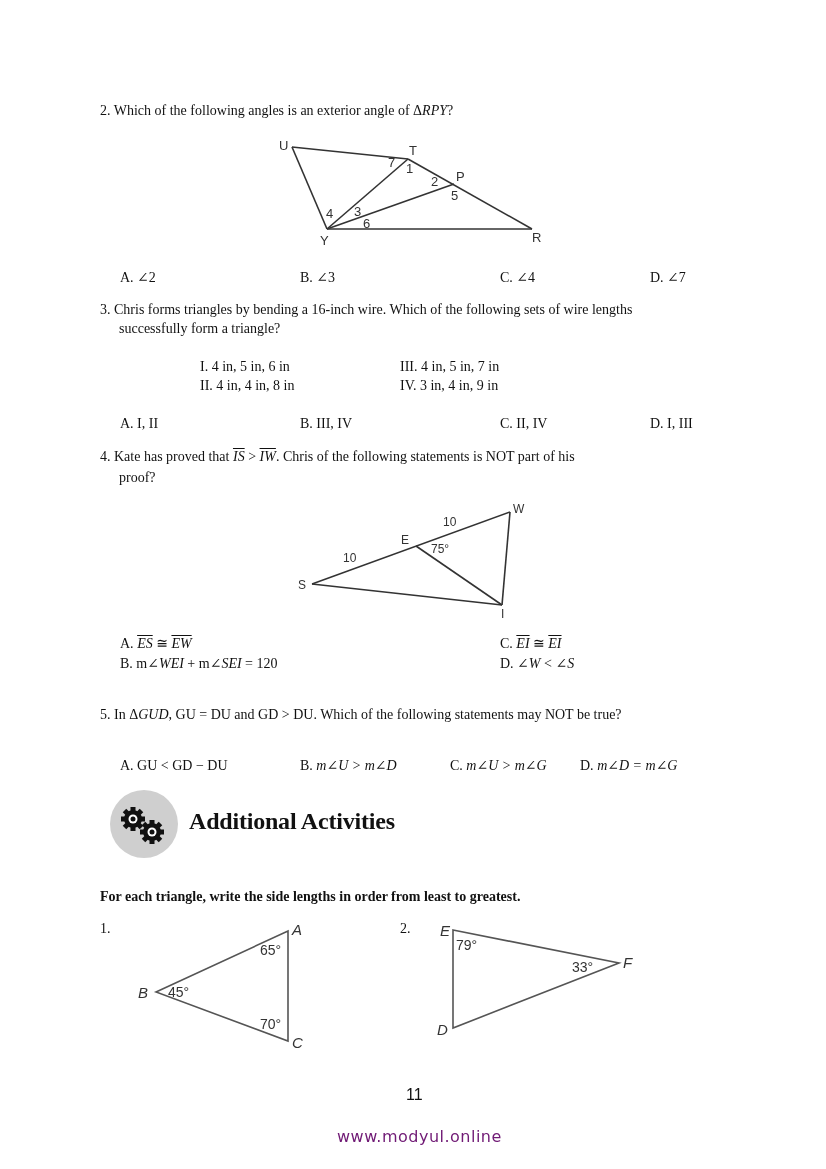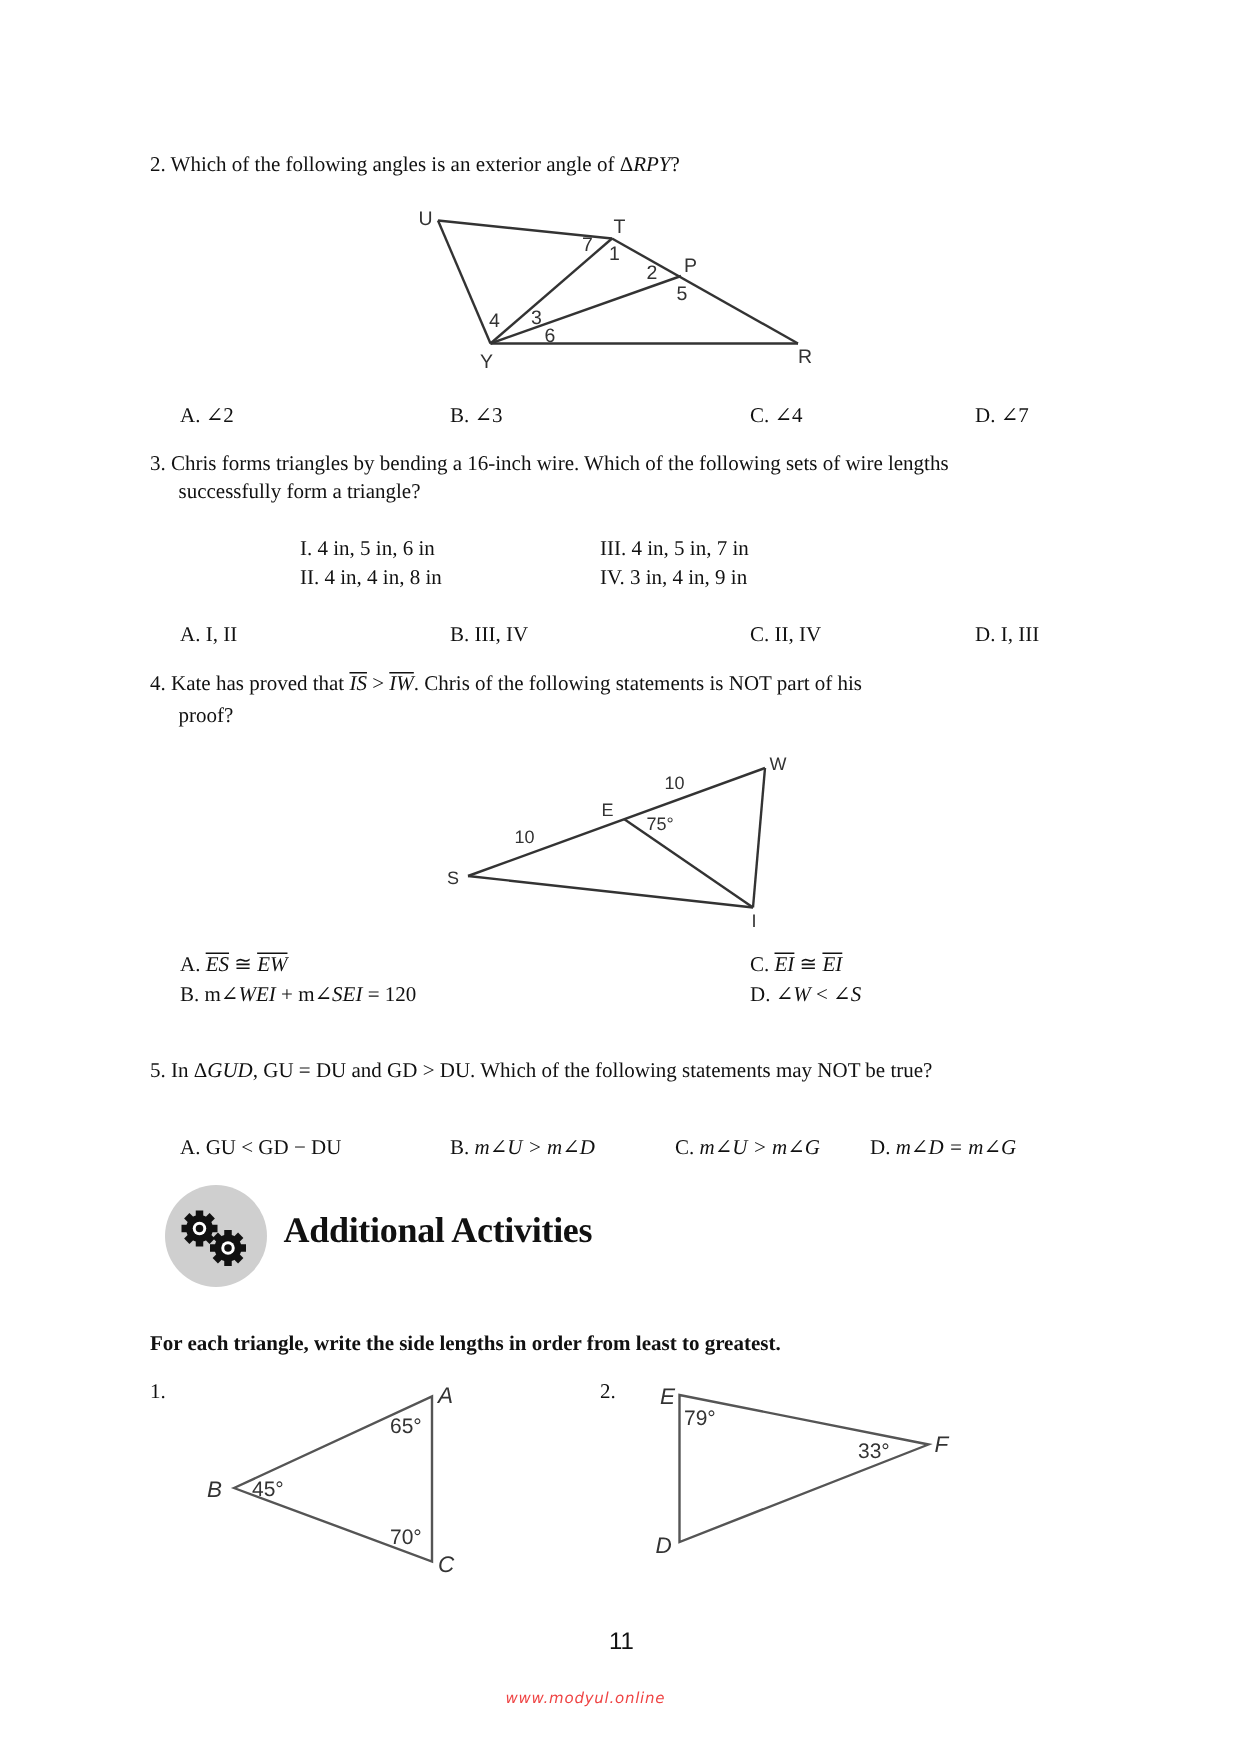--- a/index.html
+++ b/index.html
@@ -6,21 +6,21 @@
   body { width:826px; height:1169px; position:relative; overflow:hidden;
          font-family:"Liberation Serif", "DejaVu Serif", serif; color:#111; }
   .abs { position:absolute; white-space:nowrap; }
   .t { font-size:14px; line-height:19px; }
   .it { font-style:italic; }
   .ov { text-decoration:overline; font-style:italic; }
   svg text { font-family:"Liberation Sans", "DejaVu Sans", sans-serif; }
   .heading { font-size:24px; font-weight:bold; letter-spacing:-0.2px; }
   .bold { font-weight:bold;text-align:center; }
   .pnum { font-family:Liberation Sans, sans-serif; font-size:16px; }
-  .wm { font-family:"DejaVu Sans", sans-serif; font-size:10px; color:#ef4444; letter-spacing:0.5px;font-style:italic; }
+  .wm { font-family:"DejaVu Sans", sans-serif; font-size:16px; color:#701a75; letter-spacing:0.5px; }
 </style>
 </head>
 <body>
 
 <div class="abs t" style="left:100px;top:101px;">
   <span>2. Which of the following angles is an exterior angle of Δ</span><span class="it">RPY</span><span>?</span>
 </div>
 
 <svg class="abs" style="left:270px;top:132px;" width="290" height="118">
   <g stroke="#333" stroke-width="1.6" fill="none">

